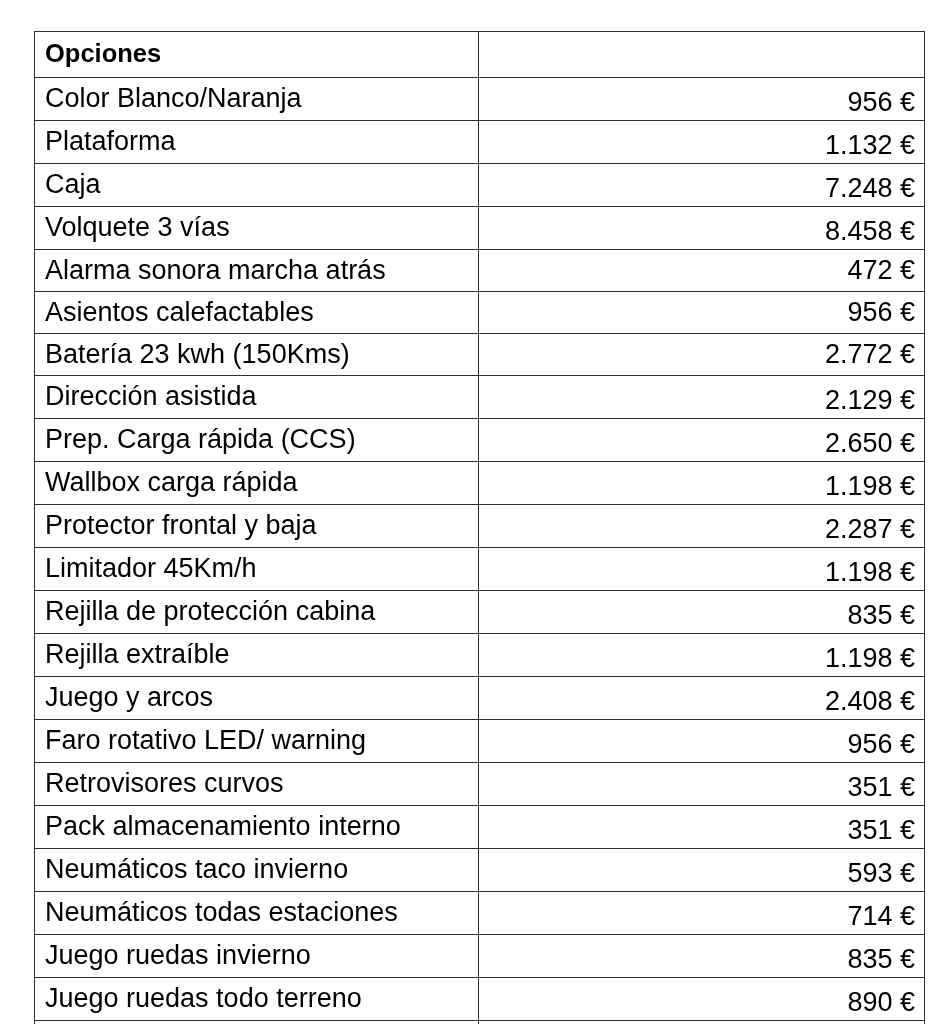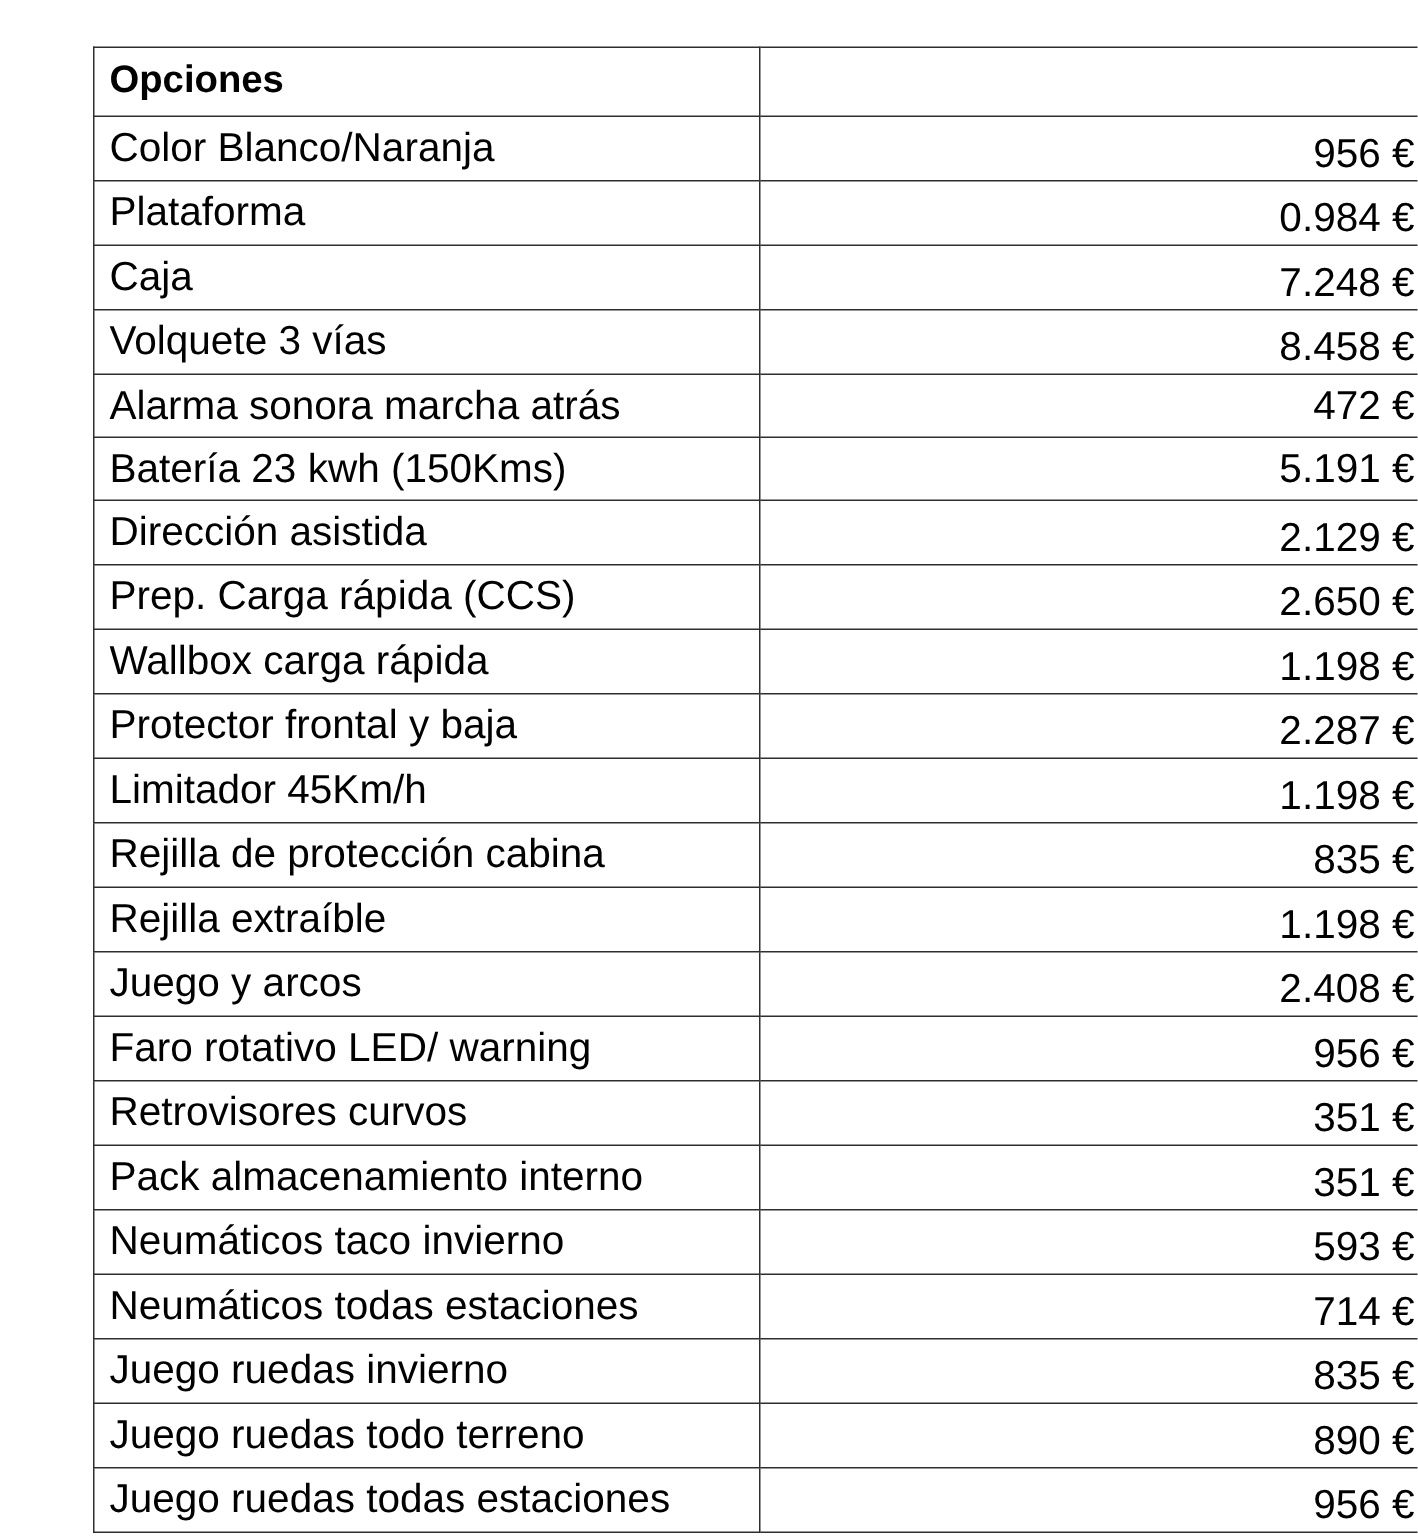--- a/index.html
+++ b/index.html
@@ -13,21 +13,20 @@
     height: 1024px;
     overflow: hidden;
     font-family: "Liberation Sans", sans-serif;
     color: #000000;
   }
   #page {
     position: relative;
     width: 790px;
     height: 1024px;
     background: #ffffff;
-    margin-left: 28px;
   }
   #options-table {
     position: absolute;
     left: 34px;
     top: 31px;
     width: 890px;
     border-collapse: collapse;
     table-layout: fixed;
     background: #ffffff;
   }
@@ -89,37 +88,41 @@
         <th class="cell-price"></th>
       </tr>
     </thead>
     <tbody id="options-body">
         <tr>
           <td class="cell-name">Color Blanco/Naranja</td>
           <td class="cell-price">956 €</td>
         </tr>
         <tr>
           <td class="cell-name">Plataforma</td>
-          <td class="cell-price">0.984 €</td>
+          <td class="cell-price">1.132 €</td>
         </tr>
         <tr>
           <td class="cell-name">Caja</td>
           <td class="cell-price">7.248 €</td>
         </tr>
         <tr>
           <td class="cell-name">Volquete 3 vías</td>
           <td class="cell-price">8.458 €</td>
         </tr>
         <tr class="tall">
           <td class="cell-name">Alarma sonora marcha atrás</td>
           <td class="cell-price">472 €</td>
         </tr>
         <tr class="tall">
+          <td class="cell-name">Asientos calefactables</td>
+          <td class="cell-price">956 €</td>
+        </tr>
+        <tr class="tall">
           <td class="cell-name">Batería 23 kwh (150Kms)</td>
-          <td class="cell-price">5.191 €</td>
+          <td class="cell-price">2.772 €</td>
         </tr>
         <tr>
           <td class="cell-name">Dirección asistida</td>
           <td class="cell-price">2.129 €</td>
         </tr>
         <tr>
           <td class="cell-name">Prep. Carga rápida (CCS)</td>
           <td class="cell-price">2.650 €</td>
         </tr>
         <tr>

